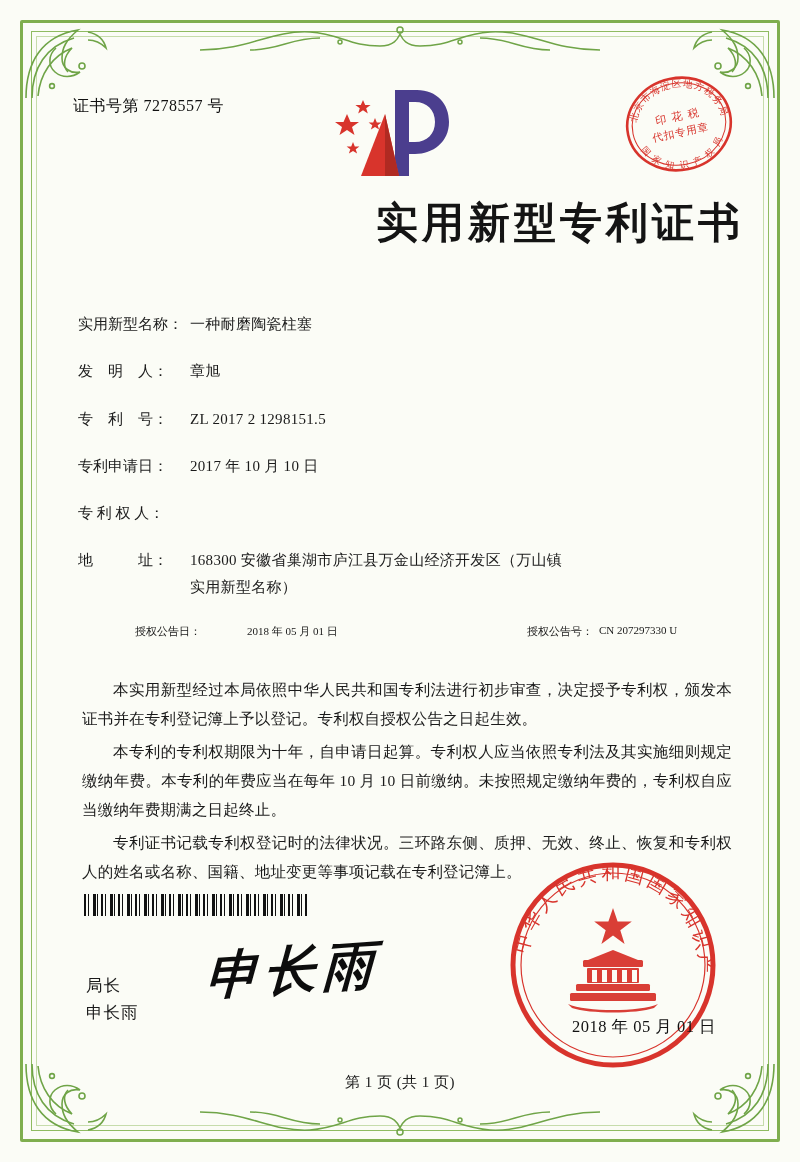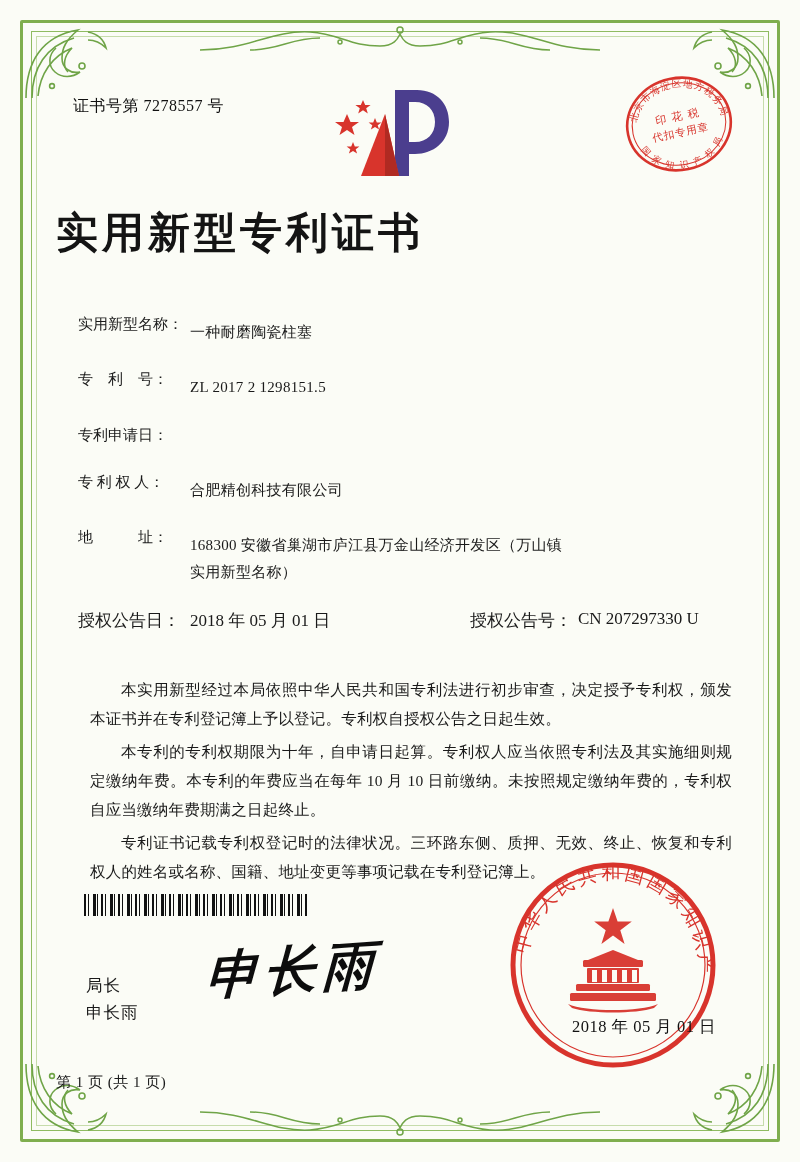--- a/index.html
+++ b/index.html
@@ -118,23 +118,23 @@
     position: absolute;
     right: 2px;
     top: 14px;
     width: 125px;
     height: 108px;
   }
   .tax-stamp svg { display:block; width:100%; height:100%; }
 
   .main-title {
     position: absolute;
-    top: 149px;
+    top: 139px;
     left: 0; right: 0;
-    text-align: left;
+    text-align: right;
     font-size: 42px;
     font-weight: bold;
     letter-spacing: 4px;
     color: #141414;
     font-family: "DejaVu Serif", "Liberation Serif", serif;
   }
 
   
   .fields {
     position: absolute;
@@ -150,29 +150,29 @@
     line-height: 1.45;
   }
   .row .label {
     flex: 0 0 112px;
     white-space: nowrap;
     letter-spacing: 0px;
   }
   .row .value {
     flex: 1 1 auto;
     letter-spacing: 0.3px;
-    margin-top: 8px;
   }
   .row .value .l2 { display:block; margin-top: 5px; }
 
   .row-split {
     display: flex;
     align-items: flex-start;
-    font-size: 17px;
+    font-size: 11px;
     margin-bottom: 0;
+    justify-content: center;
   }
   .row-split .half { display: flex; }
   .row-split .half.a { flex: 0 0 392px; }
   .row-split .half .label {
     flex: 0 0 112px;
     white-space: nowrap;
   }
   .row-split .half.b .label { flex: 0 0 auto; padding-right: 6px;}
 
   
@@ -180,21 +180,21 @@
     position: absolute;
     top: 620px;
     left: 22px;
     right: 12px;
     font-size: 15.5px;
     line-height: 1.85;
     text-align: justify;
     letter-spacing: 0.2px;
   }
   .paragraphs p {
-    margin: 0 0 5px 12px;
+    margin: 0 0 5px 4px;
     text-indent: 2em;
   }
 
   
   .barcode {
     position: absolute;
     left: 28px;
     top: 838px;
     width: 225px;
     height: 22px;
@@ -245,20 +245,21 @@
     top: 960px;
     font-size: 16.5px;
     color: #111;
     letter-spacing: 0.5px;
   }
 
   .page-footer {
     position: absolute;
     left: 0; right: 0;
     bottom: 14px;
+    text-align: center;
     font-size: 15px;
     letter-spacing: 0.5px;
   }
 </style>
 </head>
 <body>
 
 <div class="page">
 
   <div class="border-outer"></div>
@@ -378,33 +379,37 @@
 
     <div class="main-title">实用新型专利证书</div>
 
     <div class="fields">
 
       <div class="row">
         <div class="label">实用新型名称：</div>
         <div class="value">一种耐磨陶瓷柱塞</div>
       </div>
 
+      <div class="row">
+        <div class="label">发　明　人：</div>
+        <div class="value">章旭</div>
+      </div>
 
       <div class="row">
         <div class="label">专　利　号：</div>
         <div class="value">ZL 2017 2 1298151.5</div>
       </div>
 
       <div class="row">
         <div class="label">专利申请日：</div>
+        <div class="value">2017 年 10 月 10 日</div>
       </div>
 
       <div class="row">
         <div class="label">专 利 权 人：</div>
-        <div class="value">合肥精创科技有限公司</div>
       </div>
 
       <div class="row">
         <div class="label">地　　　址：</div>
         <div class="value">
           <span>168300 安徽省巢湖市庐江县万金山经济开发区（万山镇</span>
           <span class="l2">实用新型名称）</span>
         </div>
       </div>
 

